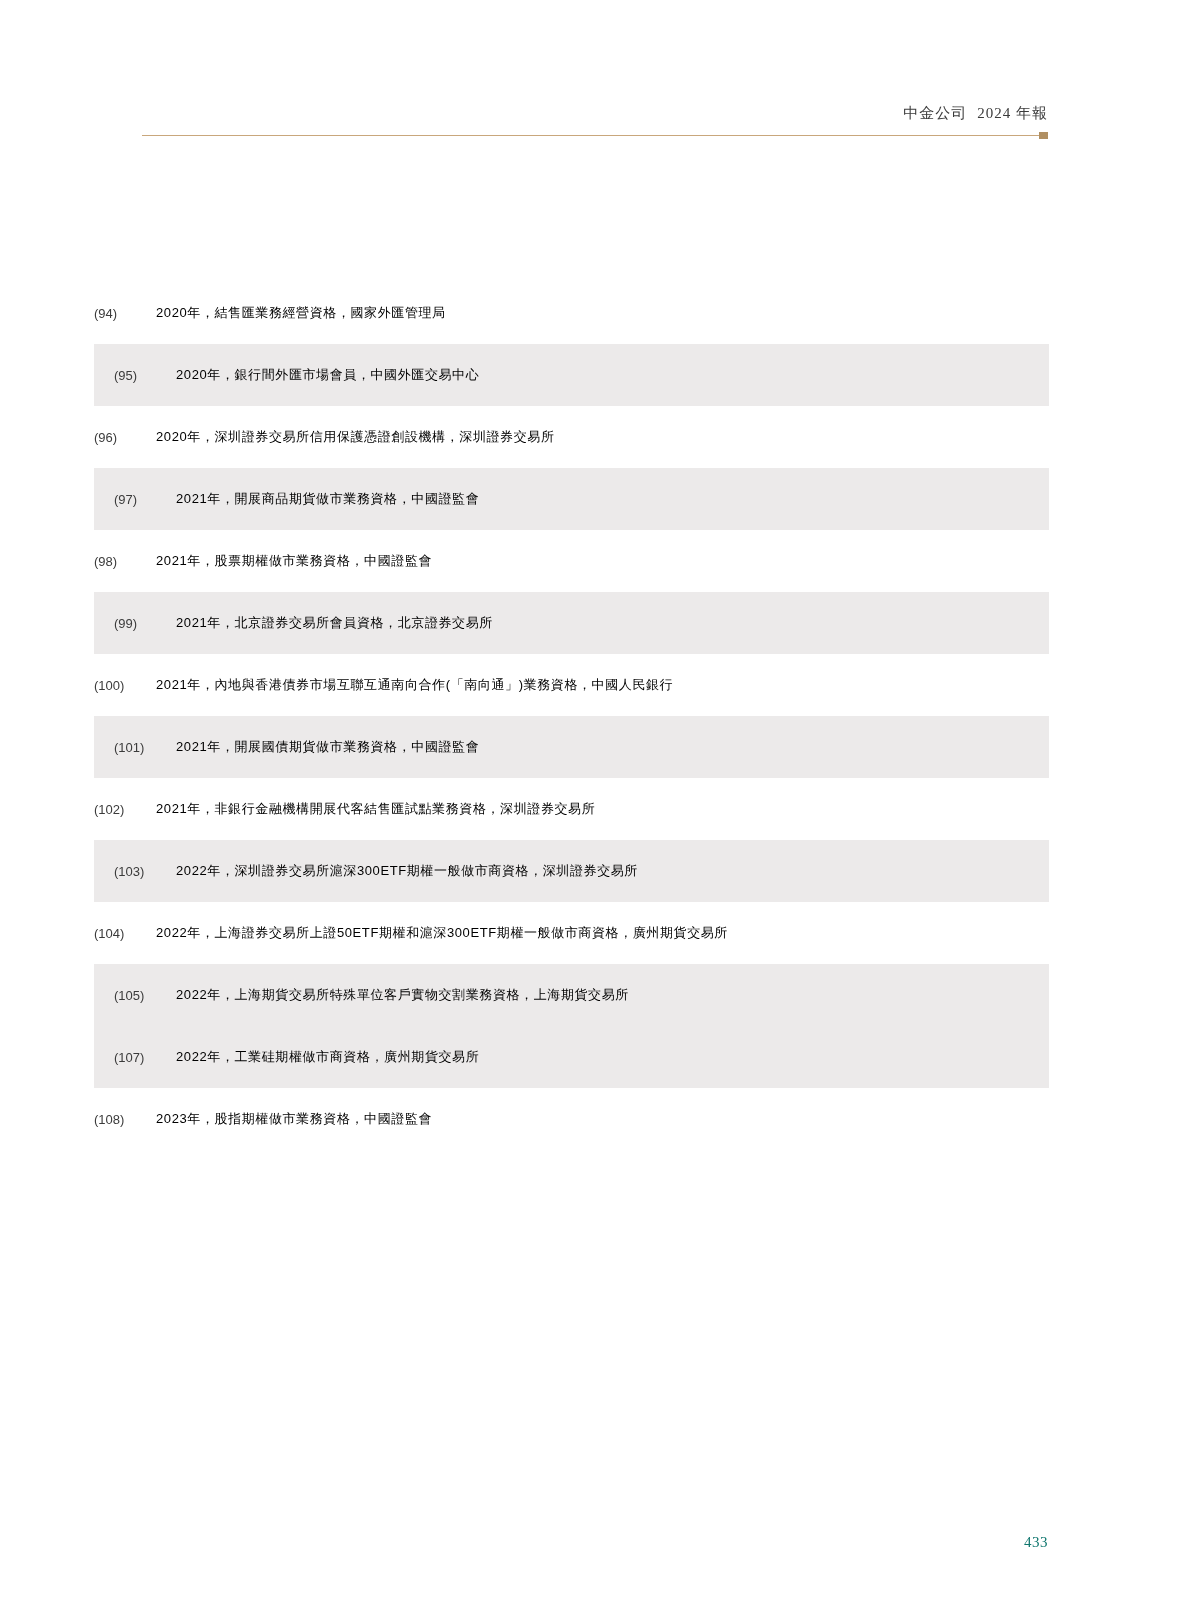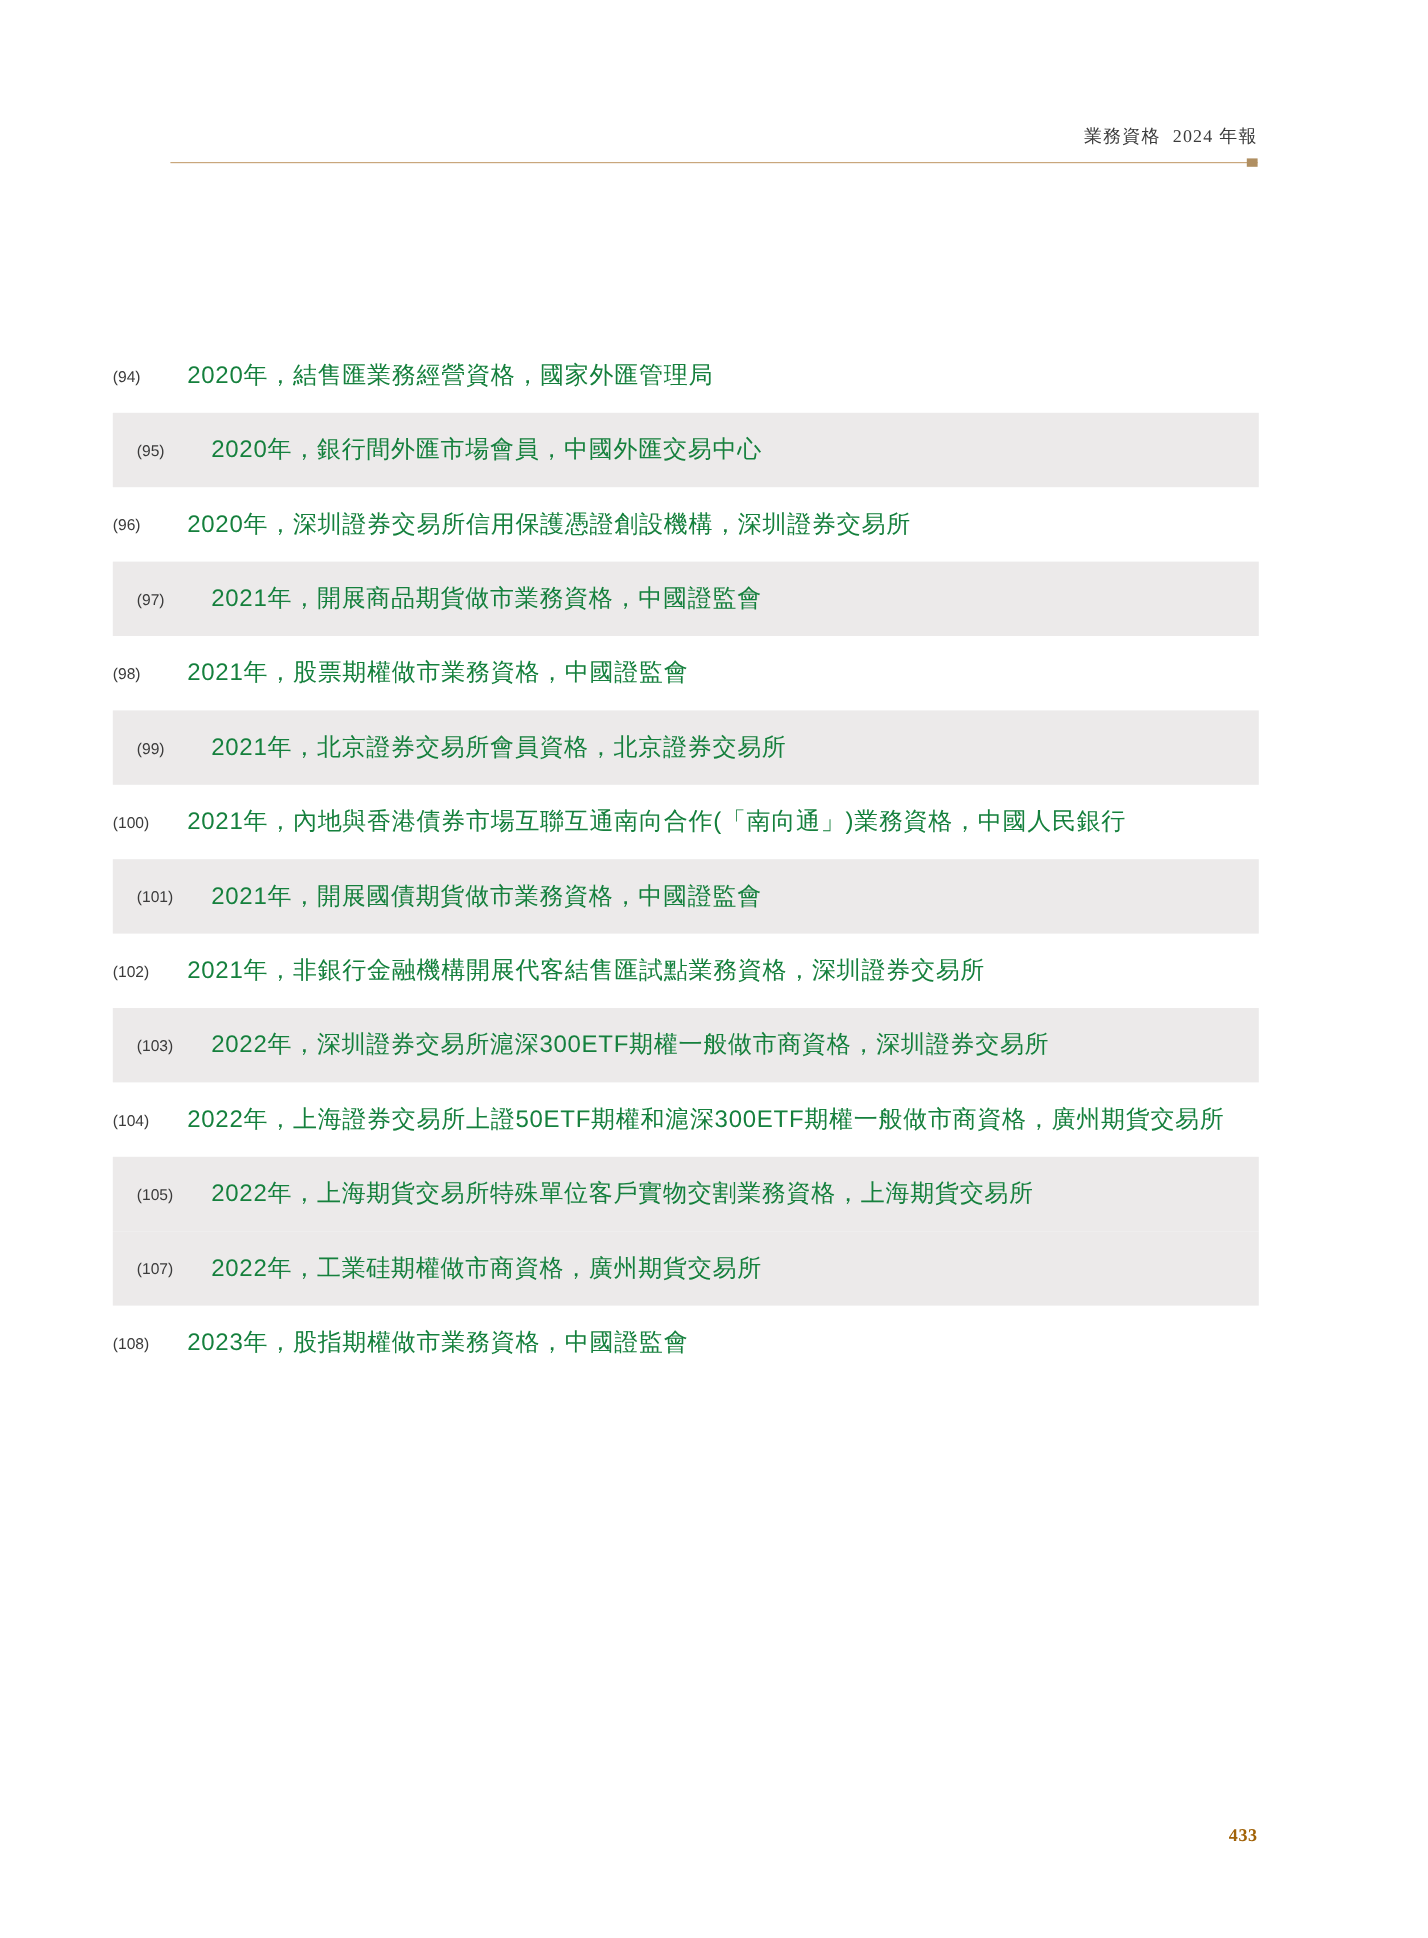--- a/index.html
+++ b/index.html
@@ -82,44 +82,44 @@
     flex: 0 0 62px;
     font-size: 13px;
     color: #3b3b3b;
     text-align: left;
     padding-left: 0px;
     font-family: "Liberation Sans", sans-serif;
     letter-spacing: 0px;
   }
   .item-text {
     flex: 1 1 auto;
-    font-size: 20px;
-    color: #15803d;
+    font-size: 13px;
+    color: #000000;
     letter-spacing: 0.6px;
     line-height: 1.4;
   }
 
   
   .page-number {
     position: absolute;
     right: 142px;
-    bottom: 76px;
+    bottom: 64px;
     font-size: 15px;
-    font-weight: bold;
-    color: #a16207;
+    font-weight: normal;
+    color: #0f766e;
     font-family: "Liberation Serif", serif;
     letter-spacing: 0.5px;
   }
 </style>
 </head>
 <body>
 
 <div class="page-header">
   <div class="header-text">
-    <span class="company">業務資格</span><span class="sep"></span><span>2024 年報</span>
+    <span class="company">中金公司</span><span class="sep"></span><span>2024 年報</span>
   </div>
   <div class="header-rule"></div>
   <div class="header-rule-accent"></div>
 </div>
 
 <div class="list" id="qualification-list">
     <div class="list-item">
       <div class="item-number">(94)</div>
       <div class="item-text">2020年，結售匯業務經營資格，國家外匯管理局</div>
     </div>

